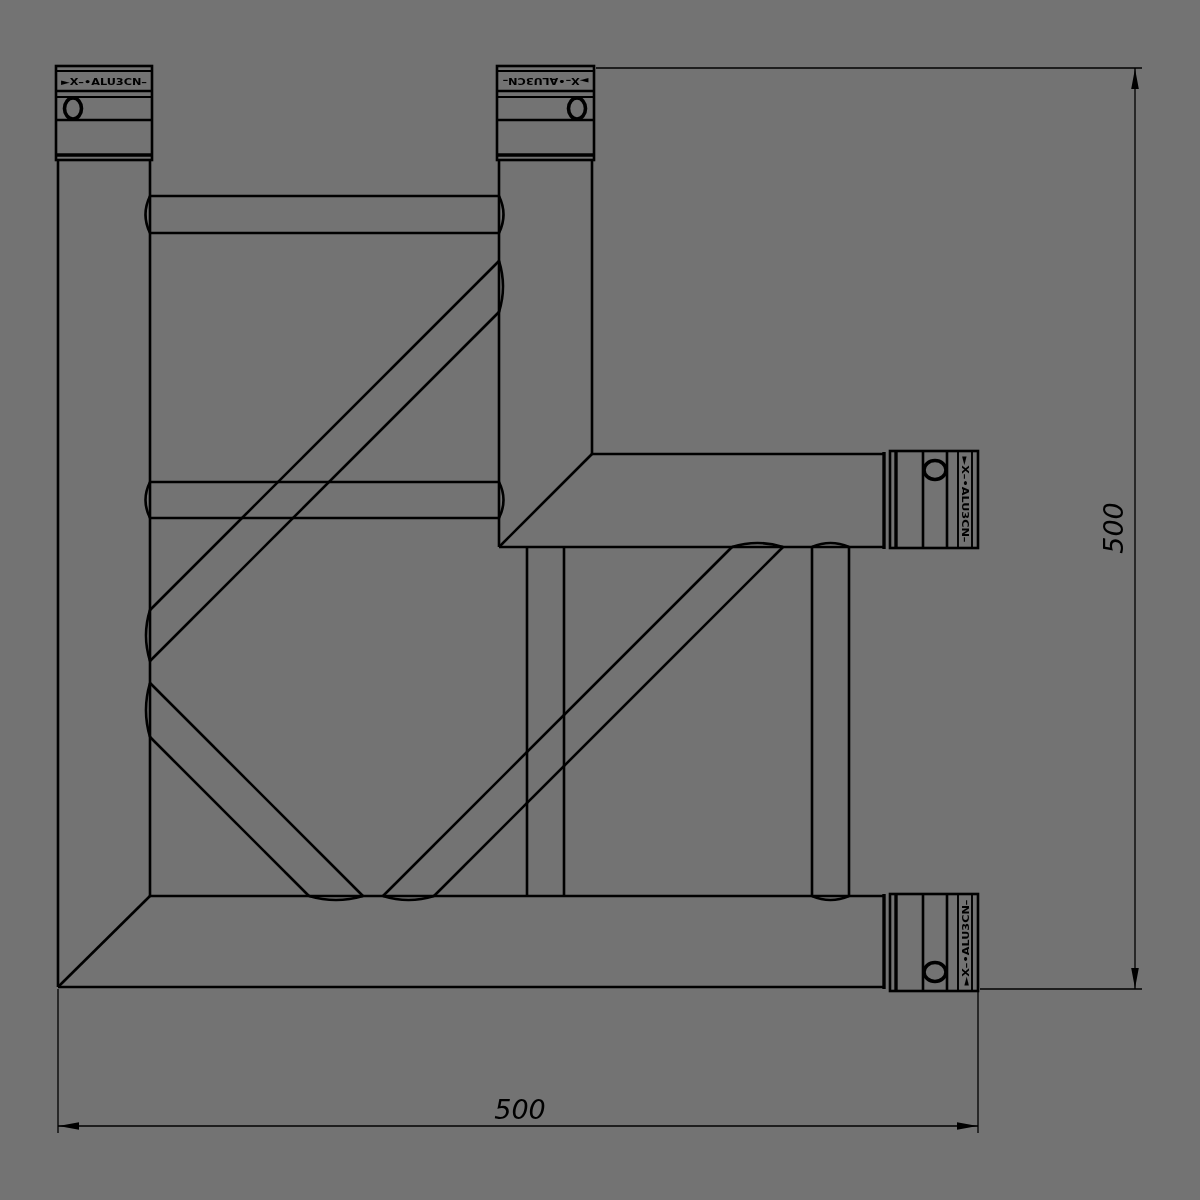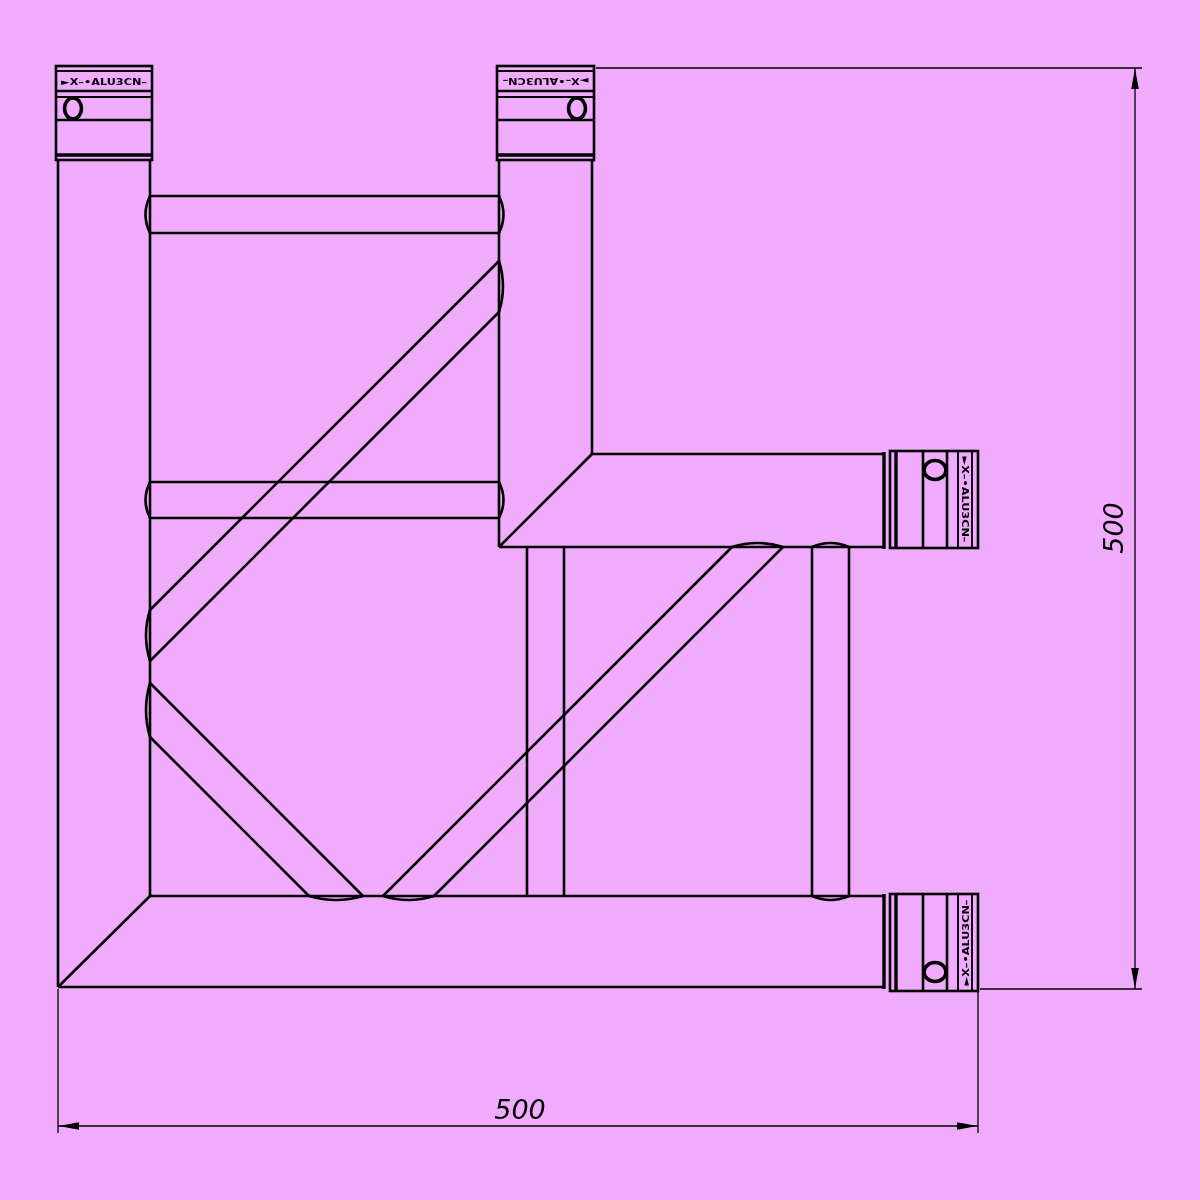--- a/index.html
+++ b/index.html
@@ -1,16 +1,16 @@
 <!DOCTYPE html>
 <html><head>
 <meta charset="utf-8">
 <style>
   html,body{margin:0;padding:0;background:#ffffff;}
-  .canvas{width:1200px;height:1200px;position:relative;background:#f0abfc;overflow:hidden;}
+  .canvas{width:1200px;height:1200px;position:relative;background:#737373;overflow:hidden;}
   svg{display:block;}
   .s-main{stroke:#000;stroke-width:2.6;fill:none;stroke-linecap:butt;stroke-linejoin:miter;}
   .s-thick{stroke:#000;stroke-width:3.4;fill:none;stroke-linecap:butt;}
   .s-thin{stroke:#000;stroke-width:1.9;fill:none;stroke-linecap:butt;}
   .s-dim{stroke:#000;stroke-width:1.3;fill:none;stroke-linecap:butt;}
   .hole{stroke:#000;stroke-width:3.6;fill:none;}
   .arrow{fill:#000;stroke:none;}
   .dim-text{font-family:"DejaVu Sans",sans-serif;font-style:italic;font-size:27px;fill:#000;}
   .marking{font-family:"DejaVu Sans",sans-serif;font-weight:bold;font-size:9px;fill:#000;}
 </style>

